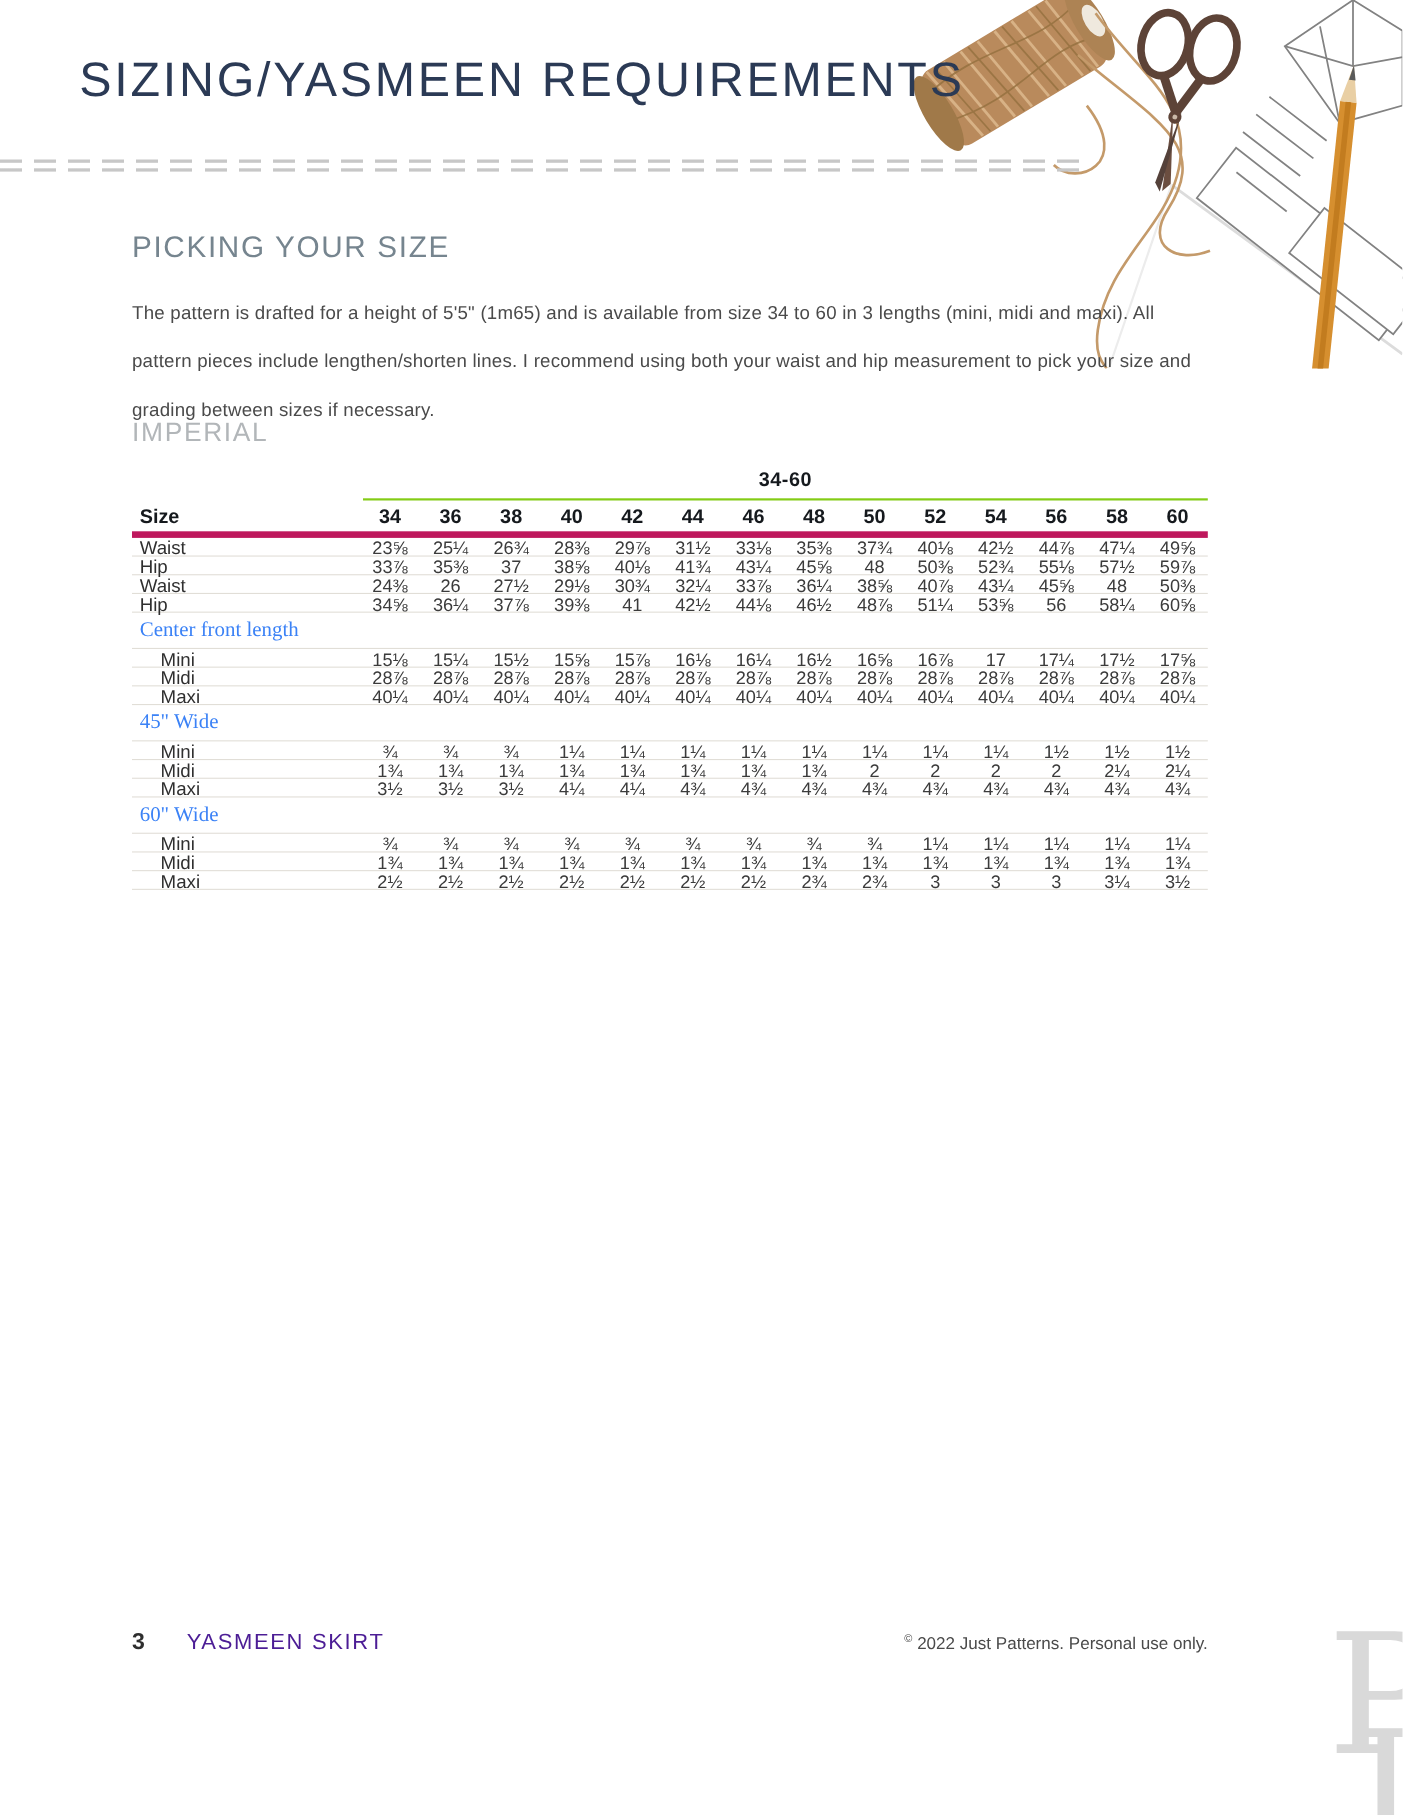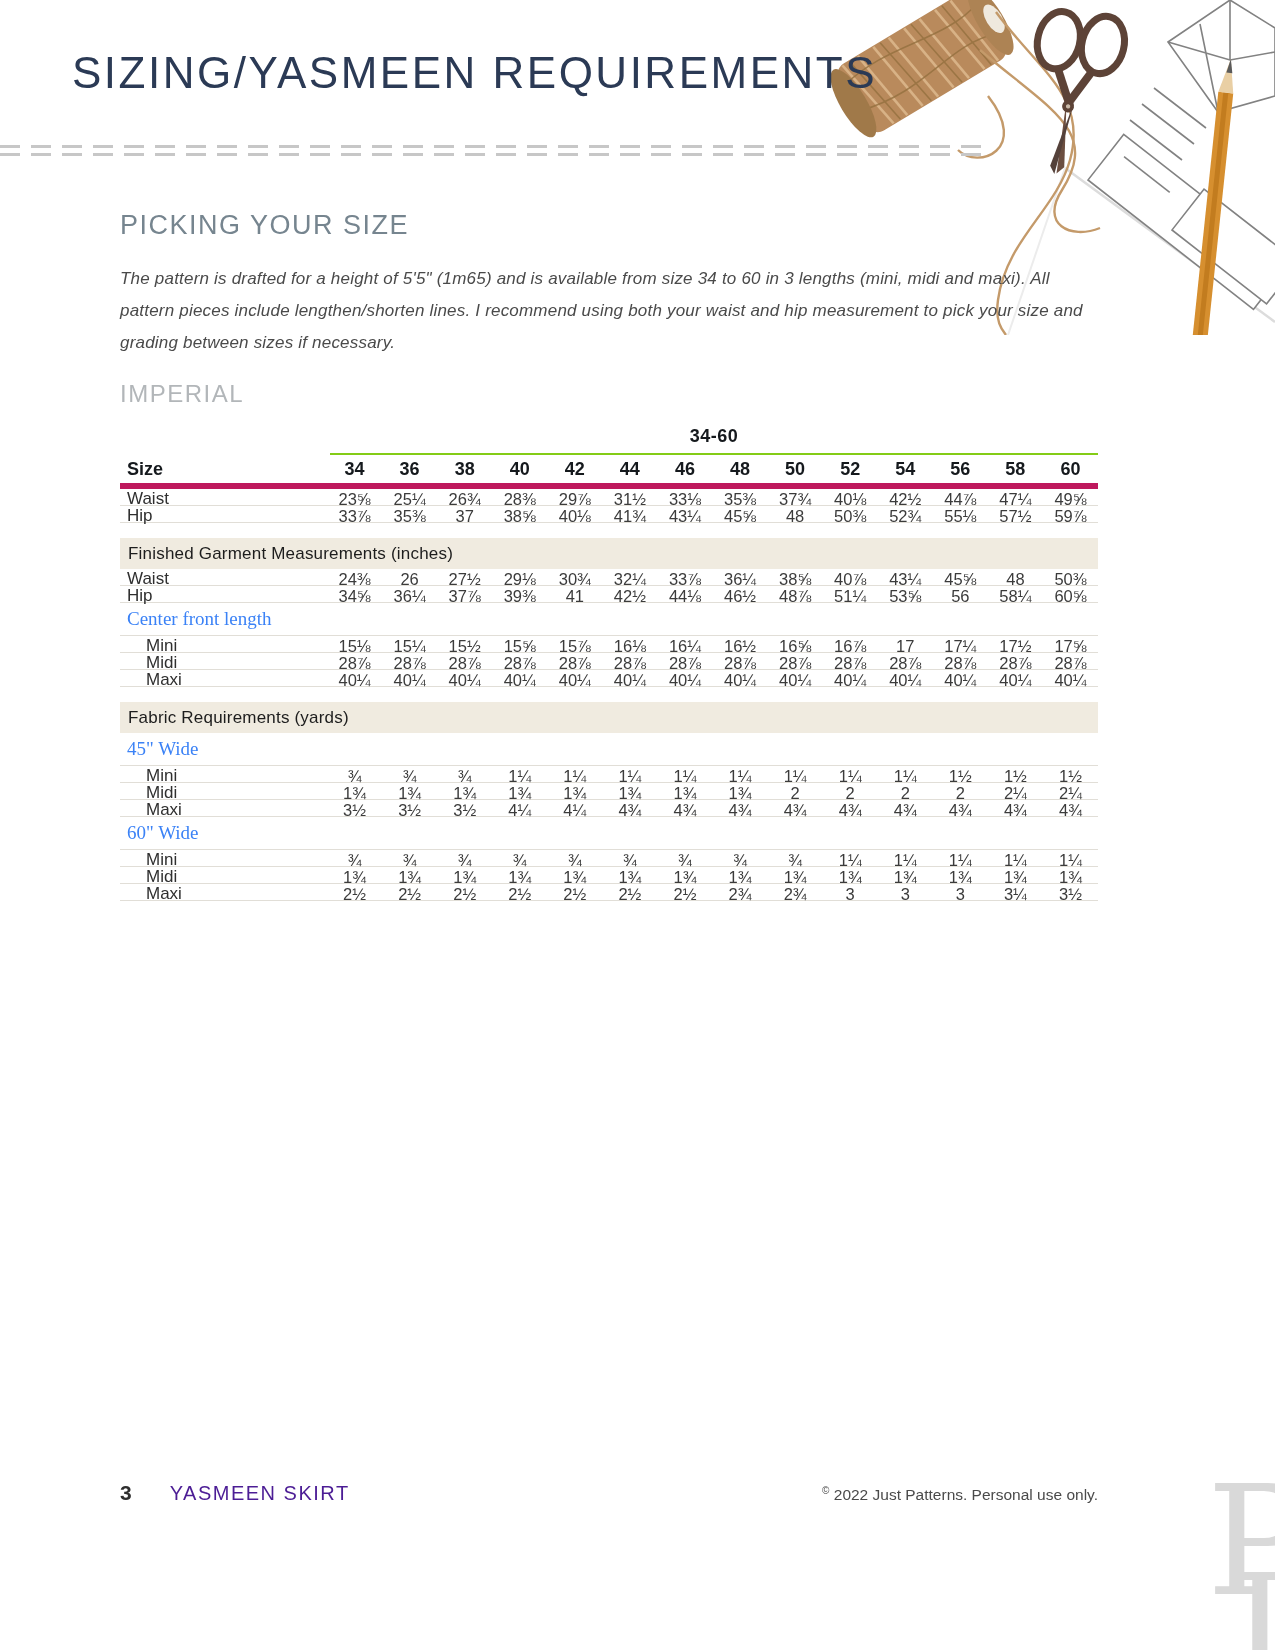--- a/index.html
+++ b/index.html
@@ -24,21 +24,21 @@
   }
   .hero-photo { position: absolute; top: 0; right: 0; width: 505px; height: 335px; }
 
   
   .section-heading {
     position: absolute; left: 120px; top: 210px;
     font-size: 27px; font-weight: 500; letter-spacing: 1.5px; color: #76858f;
   }
   .intro-text {
     position: absolute; left: 120px; top: 263px; width: 985px;
-    font-size: 17px; line-height: 32px; color: #4a4a4a; letter-spacing: 0.2px; font-style: italic;
+    font-size: 17px; line-height: 44px; color: #4a4a4a; letter-spacing: 0.2px;
   }
   .subsection-heading {
     position: absolute; left: 120px; top: 380px;
     font-size: 24px; font-weight: 400; letter-spacing: 1.5px; color: #b2b6b9;
   }
 
   
   .size-table { position: absolute; left: 120px; top: 426px; width: 978px; }
   .group-row { margin-left: 210px; text-align: center; padding-bottom: 6px;
                border-bottom: 2px solid #84cc16; }
@@ -197,21 +197,20 @@
       <div class="cell">41¾</div>
       <div class="cell">43¼</div>
       <div class="cell">45⅝</div>
       <div class="cell">48</div>
       <div class="cell">50⅜</div>
       <div class="cell">52¾</div>
       <div class="cell">55⅛</div>
       <div class="cell">57½</div>
       <div class="cell">59⅞</div>
     </div>
-    <div class="band">Finished Garment Measurements (inches)</div>
     <div class="grid-row trow">
       <div class="rlabel">Waist</div>
       <div class="cell">24⅜</div>
       <div class="cell">26</div>
       <div class="cell">27½</div>
       <div class="cell">29⅛</div>
       <div class="cell">30¾</div>
       <div class="cell">32¼</div>
       <div class="cell">33⅞</div>
       <div class="cell">36¼</div>
@@ -284,21 +283,20 @@
       <div class="cell">40¼</div>
       <div class="cell">40¼</div>
       <div class="cell">40¼</div>
       <div class="cell">40¼</div>
       <div class="cell">40¼</div>
       <div class="cell">40¼</div>
       <div class="cell">40¼</div>
       <div class="cell">40¼</div>
       <div class="cell">40¼</div>
     </div>
-    <div class="band">Fabric Requirements (yards)</div>
     <div class="tsub">45" Wide</div>
     <div class="grid-row trow">
       <div class="rlabel indent">Mini</div>
       <div class="cell">¾</div>
       <div class="cell">¾</div>
       <div class="cell">¾</div>
       <div class="cell">1¼</div>
       <div class="cell">1¼</div>
       <div class="cell">1¼</div>
       <div class="cell">1¼</div>

